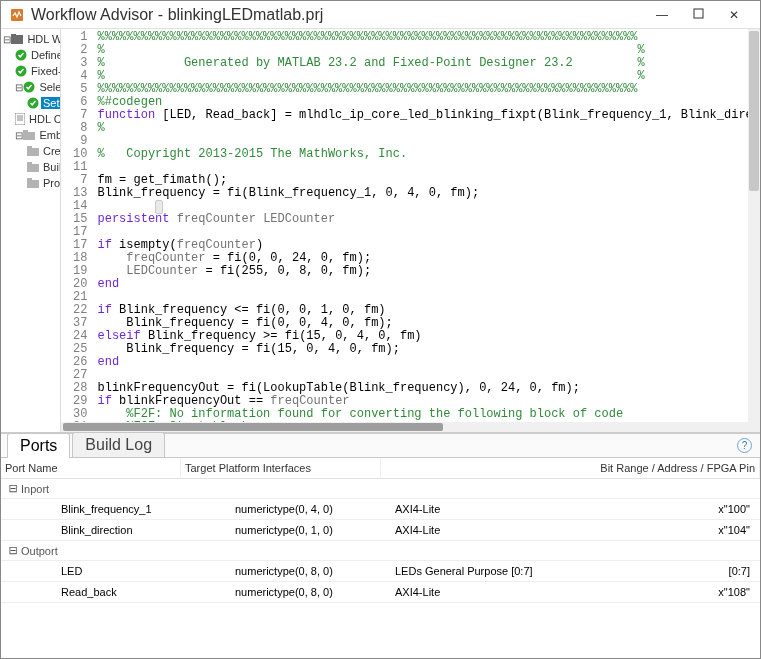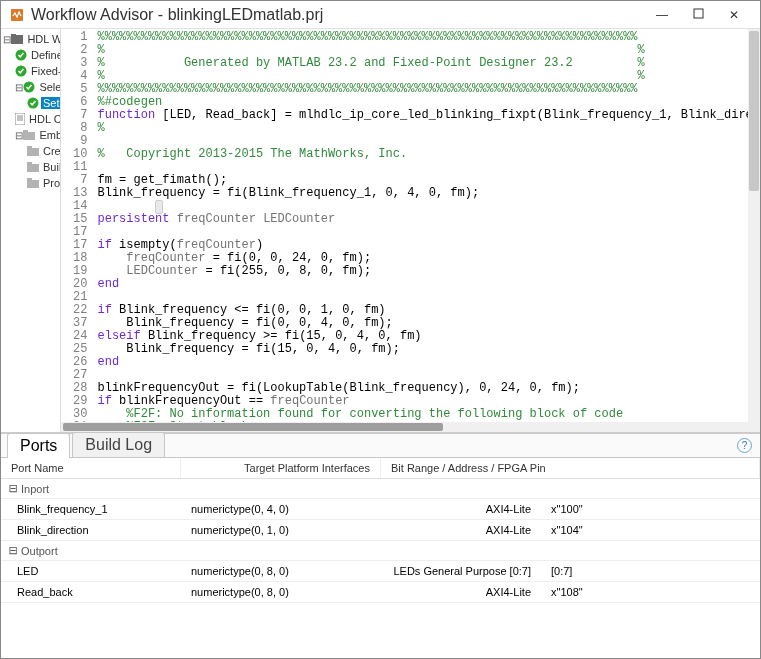--- a/index.html
+++ b/index.html
@@ -33,31 +33,31 @@
 .v-thumb { position: absolute; left: 1px; right: 1px; top: 2px; height: 160px; background: #c7c7c7; border-radius: 2px; }
 .h-scroll { position: absolute; left: 0; right: 12px; bottom: 0; height: 10px; background: #f0f0f0; }
 .h-thumb { position: absolute; top: 1px; bottom: 1px; left: 2px; width: 380px; background: #9e9e9e; border-radius: 2px; }
 .mid-grip { position: absolute; left: 155px; top: 200px; width: 8px; height: 14px; background: #e9e9e9; border: 1px solid #ccc; border-radius: 2px; }
 .bottom { height: 225px; border-top: 1px solid #ccc; display: flex; flex-direction: column; }
 .tabs { display: flex; align-items: flex-end; padding: 4px 6px 0 6px; position: relative; border-bottom: 1px solid #c7c7c7; height: 24px; background: #fafafa; }
 .tab { padding: 3px 12px; font-size: 16px; border: 1px solid #c7c7c7; border-bottom: none; background: #f1f1f1; color: #444; margin-right: 2px; border-radius: 3px 3px 0 0; cursor: pointer; }
 .tab.active { background: #fff; color: #000; position: relative; top: 1px; }
 .help-ico { position: absolute; right: 8px; top: 4px; width: 15px; height: 15px; border: 1px solid #6aa7d6; border-radius: 50%; text-align: center; line-height: 13px; font-size: 10px; color: #3a7ab3; cursor: pointer; }
 .grid-head { display: flex; background: #fff; border-bottom: 1px solid #e2e2e2; font-size: 11px; color: #333; font-weight: 400; }
-.grid-head > div { padding: 4px 10px; border-right: 1px solid #eee; }
+.grid-head > div { padding: 4px 4px; border-right: 1px solid #eee; }
 .col1 { width: 180px; }
 .col2 { width: 160px; }
-.col3 { width: 200px; text-align: right; }
-.col4 { flex: 1; }
+.col3 { width: 200px; }
+.col4 { flex: 1; text-align: right; }
 .grid-body { flex: 1; overflow: auto; font-size: 11px; }
 .group-row { display: flex; align-items: center; background: #fff; border-bottom: 1px solid #eee; padding: 3px 6px; color: #555; }
 .group-row .exp { width: 12px; text-align: center; color: #555; margin-right: 2px; }
 .data-row { display: flex; border-bottom: 1px solid #eee; }
 .data-row > div { padding: 4px 10px; }
-.data-row .col1 { padding-left: 16px; }
+.data-row .col1 { padding-left: 16px; margin-left: 44px; }
 </style>
 </head>
 <body>
 
 <div class="titlebar">
   <span class="icon">
     <svg width="14" height="14" viewBox="0 0 14 14">
         <rect x="1" y="1" width="12" height="12" fill="#d97b2a" rx="1"></rect>
         <path d="M3 8 L5 5 L7 9 L9 4 L11 8" stroke="#fff" stroke-width="1.2" fill="none"></path>
       </svg>

